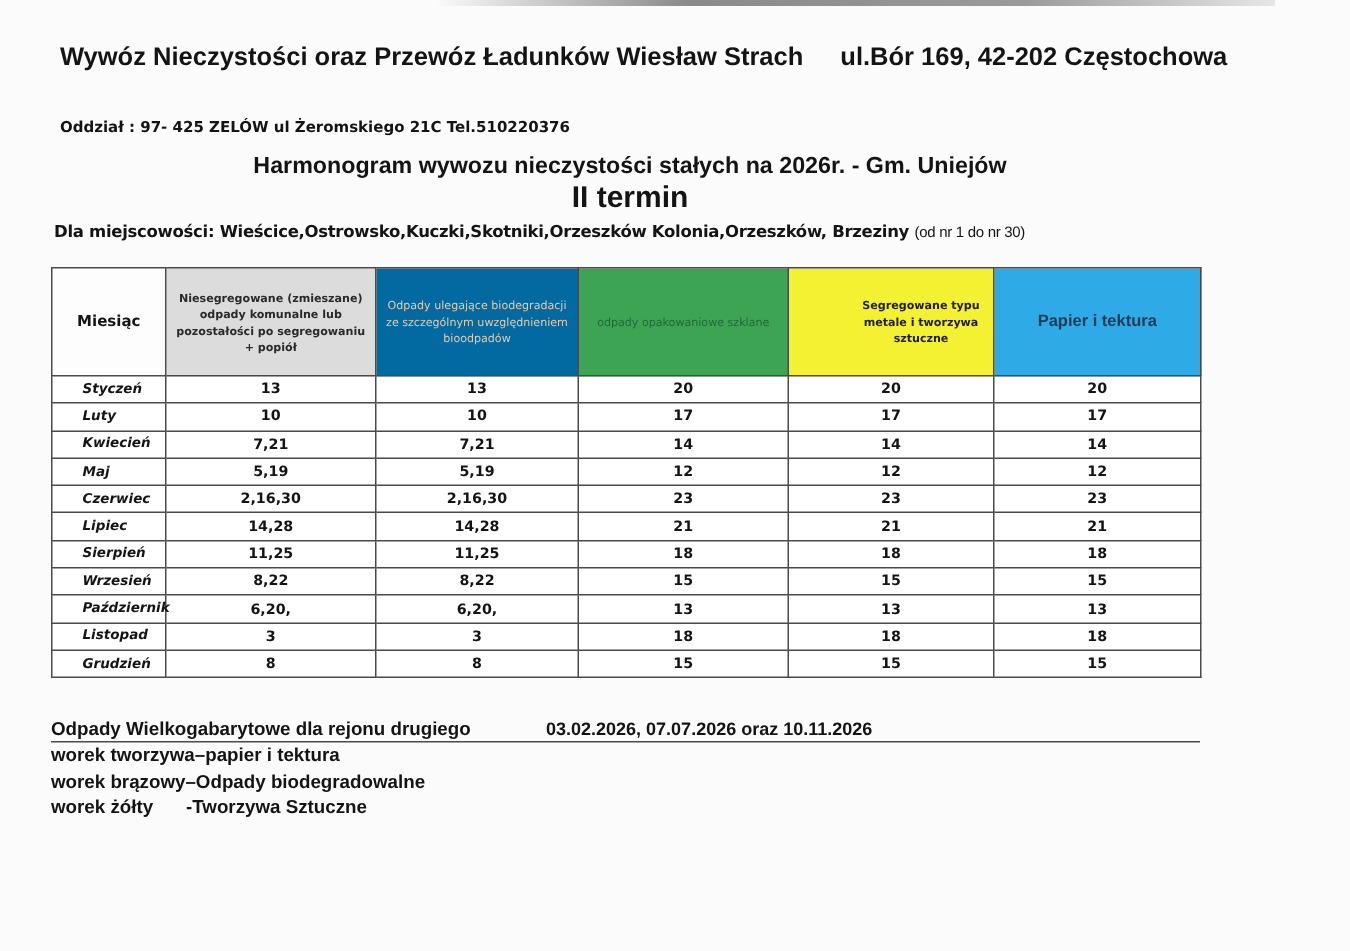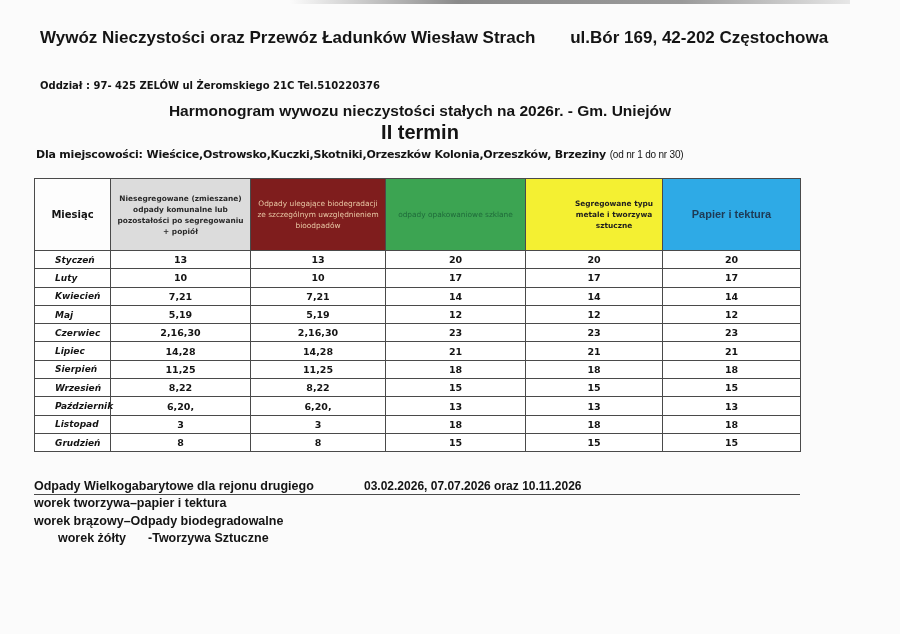--- a/index.html
+++ b/index.html
@@ -1,40 +1,40 @@
 <!DOCTYPE html>
 <html><head>
 <meta charset="utf-8">
 <style>
   html, body { margin:0; padding:0; }
   body { width:900px; height:634px; background:#fbfbfb; position:relative; overflow:hidden; font-family:"Liberation Sans", sans-serif; color:#141414; }
   .scanline { position:absolute; top:0; left:290px; width:560px; height:4px; background:linear-gradient(to right, rgba(120,120,120,0) 0%, #8a8a8a 30%, #9a9a9a 70%, rgba(150,150,150,0.2) 100%); }
   .company { position:absolute; top:28px; left:40px; font-size:17px; font-weight:bold; white-space:nowrap; }
-  .company .addr { margin-left:30px; }
+  .company .addr { margin-left:20px; }
   .branch { position:absolute; top:80px; left:40px; font-family:"DejaVu Sans", sans-serif; font-size:10px; font-weight:bold; white-space:nowrap; }
   .title { position:absolute; top:102px; left:0; width:840px; text-align:center; font-size:15.5px; font-weight:bold; }
   .subtitle { position:absolute; top:121px; left:0; width:840px; text-align:center; font-size:20px; font-weight:bold; }
   .places { position:absolute; top:148px; left:36px; font-family:"DejaVu Sans", sans-serif; font-size:11px; font-weight:bold; white-space:nowrap; letter-spacing:-0.2px; }
   .places .range { font-family:"Liberation Sans", sans-serif; font-weight:normal; font-size:10px; }
   table.sched { position:absolute; top:178px; left:34px; border-collapse:collapse; table-layout:fixed; width:766px; }
   table.sched th, table.sched td { border:1.2px solid #4a4a4a; padding:0; }
   table.sched th { height:71px; font-family:"DejaVu Sans", sans-serif; font-weight:bold; font-size:7.4px; line-height:11px; text-align:center; vertical-align:middle; padding:0 4px; }
   table.sched th.month-h { font-size:10px; background:#fdfdfd; }
   table.sched th.c-mixed { background:#dcdcdc; color:#2a2a2a; }
-  table.sched th.c-bio { background:#7f1d1d; color:#e9c9a6; font-weight:normal; }
+  table.sched th.c-bio { background:#0369a1; color:#e9c9a6; font-weight:normal; }
   table.sched th.c-glass { background:#3ca452; color:#1f6a3a; font-weight:normal; }
   table.sched th.c-metal { background:#f4f032; color:#1e1e1e;padding-left:44px; }
   table.sched th.c-paper { background:#2eaae6; color:#1e3a55; font-family:"Liberation Sans", sans-serif; font-size:11px; }
   table.sched td { height:17.3px; font-family:"DejaVu Sans", sans-serif; font-weight:bold; font-size:9.5px; text-align:center; vertical-align:middle; background:#fff; }
   table.sched td.month { text-align:left; font-style:italic; padding-left:20px; font-size:9px; }
   .bulky { position:absolute; top:479px; left:34px; width:766px; font-size:12.5px; font-weight:bold; white-space:nowrap; border-bottom:1.2px solid #4a4a4a; padding-bottom:1px; }
   .bulky .dates { position:absolute; left:330px; top:0; font-size:12px; }
   .legend { position:absolute; left:34px; font-size:12.5px; font-weight:bold; white-space:nowrap; }
   .legend .sep { display:inline-block; }
-  .l1 { top:496px; } .l2 { top:514px; } .l3 { top:531px;margin-left:24px; }
+  .l1 { top:496px; } .l2 { top:514px; } .l3 { top:531px; }
   .l3 .lbl { display:inline-block; width:90px; }
 </style>
 </head>
 <body>
 
 <div class="scanline"></div>
 
 <div class="company">
   <span>Wywóz Nieczystości oraz Przewóz Ładunków Wiesław Strach</span>
   <span class="addr">ul.Bór 169, 42-202 Częstochowa</span>

